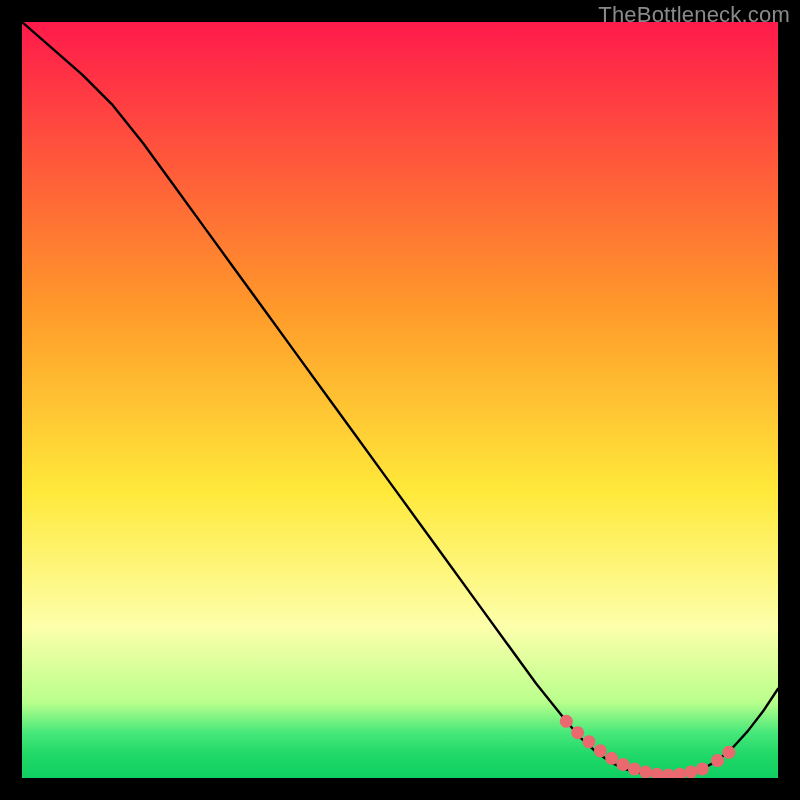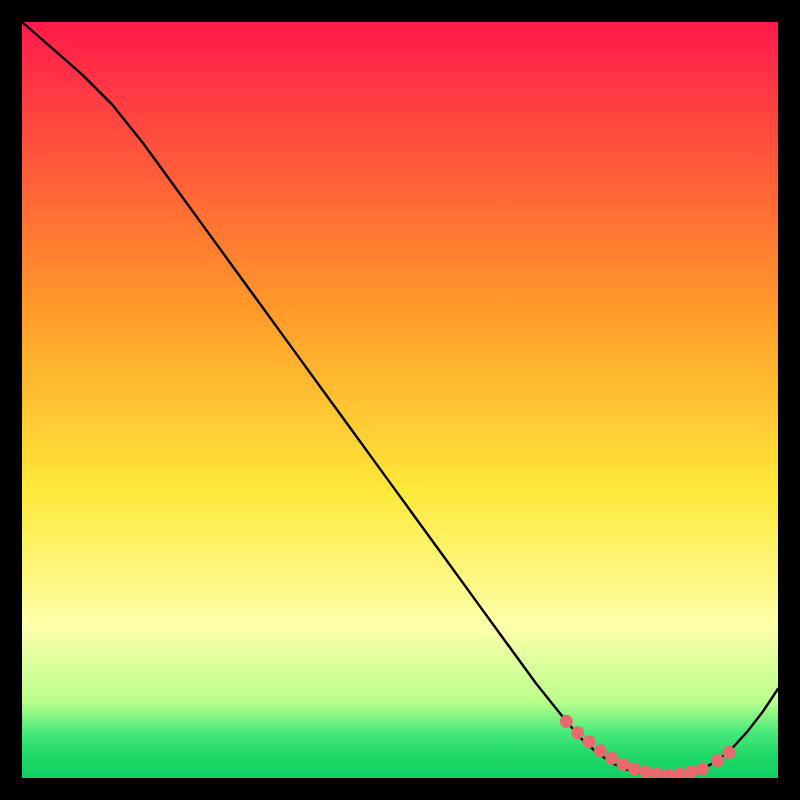--- a/index.html
+++ b/index.html
@@ -36,20 +36,21 @@
   svg {
     display: block;
     width: 756px;
     height: 756px;
   }
 </style>
 </head>
 <body>
 
 <div class="frame">
+  <div class="watermark">TheBottleneck.com</div>
   <div class="plot">
     <svg id="svg" viewBox="0 0 756 756">
         <defs>
           <linearGradient id="bg-grad" x1="0" y1="0" x2="0" y2="1">
             <stop offset="0%" stop-color="#ff1a4b"></stop>
             <stop offset="38%" stop-color="#ff9a2a"></stop>
             <stop offset="62%" stop-color="#ffe93a"></stop>
             <stop offset="80%" stop-color="#fdffab"></stop>
             <stop offset="90%" stop-color="#b9ff8c"></stop>
             <stop offset="94%" stop-color="#47e87a"></stop>

